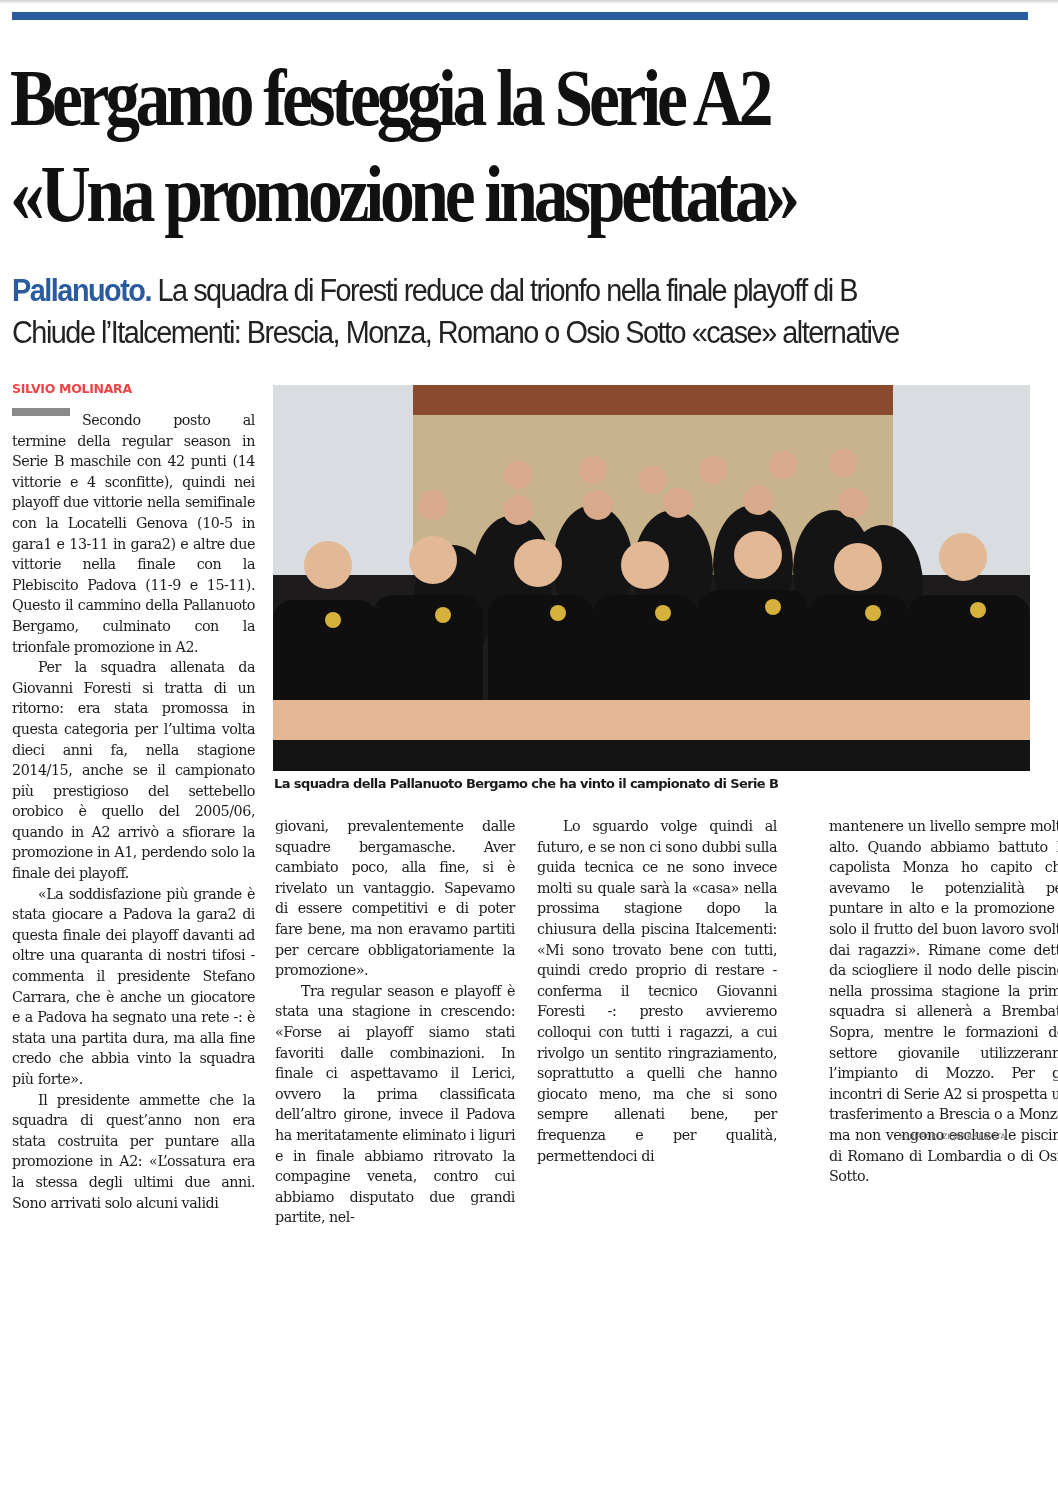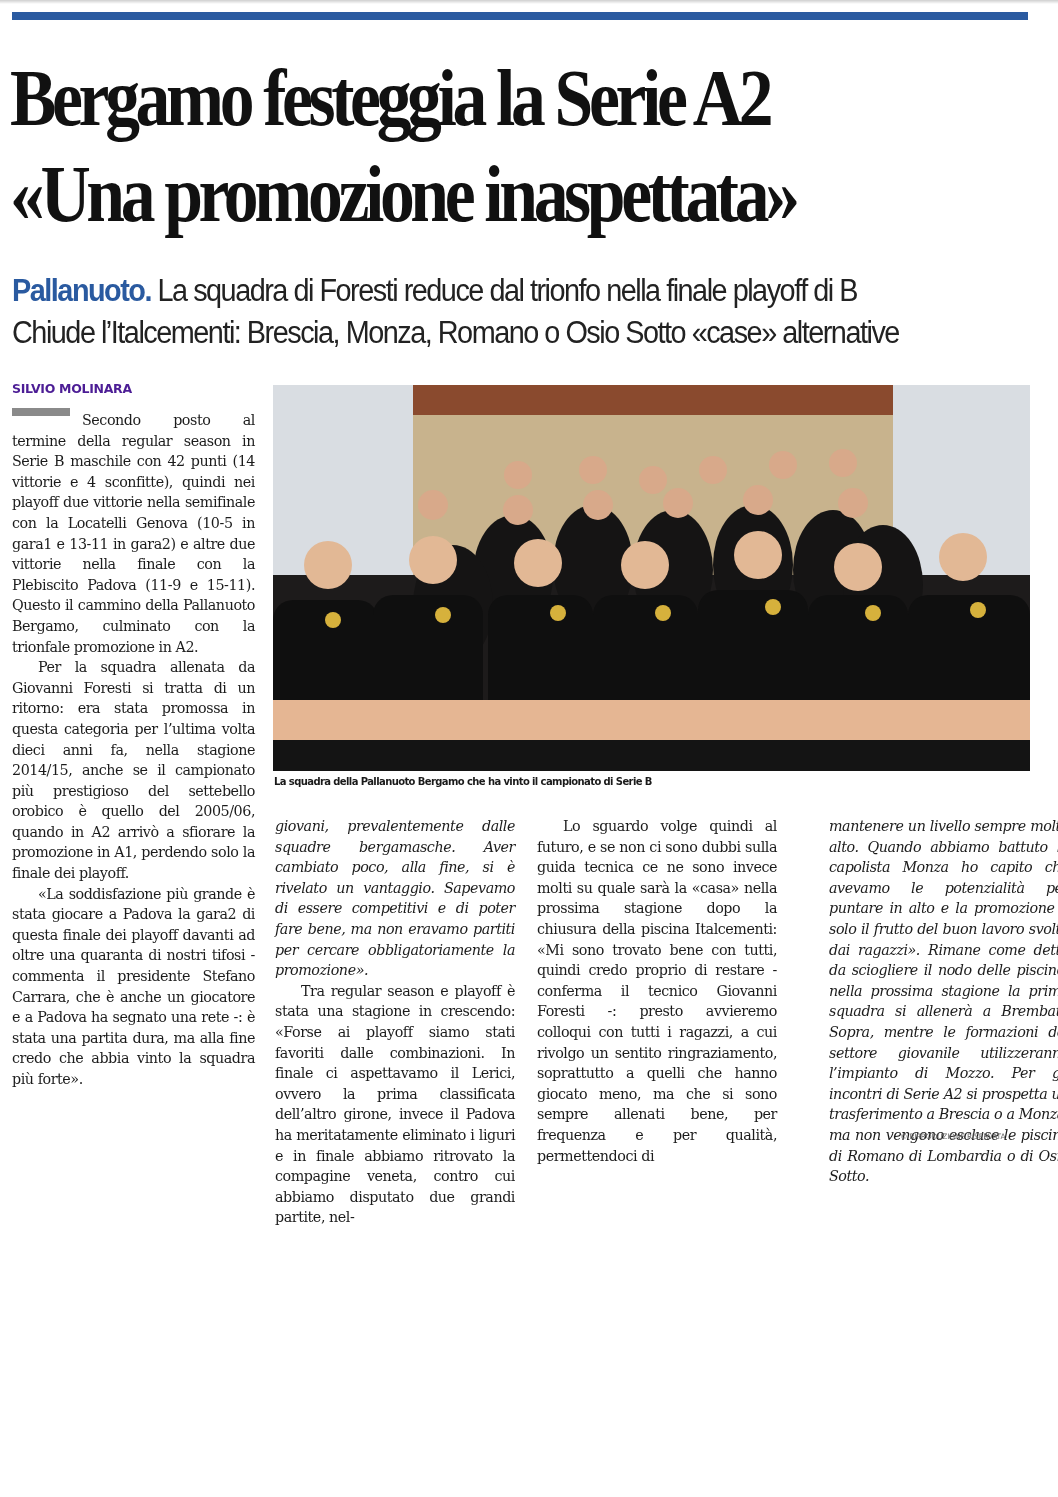--- a/index.html
+++ b/index.html
@@ -11,35 +11,35 @@
       background: linear-gradient(#cfcfcf, #ffffff); }
     .rule { position: absolute; left: 12px; top: 12px; width: 1016px; height: 8px; background: #2a5aa0; }
     .headline { position: absolute; left: 10px; top: 50px; width: 1040px; margin: 0;
       font-family: "Liberation Serif", serif; font-weight: bold; font-size: 80px; line-height: 96px;
       letter-spacing: -5px; transform: scaleX(0.87); transform-origin: left top; white-space: nowrap; color: #111; }
     .subhead { position: absolute; left: 12px; top: 270px; width: 1040px;
       font-family: "Liberation Sans", sans-serif; font-size: 31px; line-height: 42px; color: #222;
       letter-spacing: -1.6px; transform: scaleX(0.93); transform-origin: left top; white-space: nowrap; }
     .kicker { color: #2a5aa0; font-weight: bold; }
     .byline { position: absolute; left: 12px; top: 381px; font-family: "DejaVu Sans", sans-serif;
-      font-weight: bold; font-size: 12.5px; letter-spacing: -0.3px; color: #4c1d95; }
+      font-weight: bold; font-size: 12.5px; letter-spacing: -0.3px; color: #ef4444; }
     .drop-bar { position: absolute; left: 12px; top: 408px; width: 58px; height: 8px; background: #8a8a8a; }
     .col { position: absolute; font-size: 14.3px; line-height: 20.6px; text-align: justify; color: #1c1c1c;
       letter-spacing: -0.45px; }
     .col p { margin: 0; text-indent: 26px; }
     .col p.first { text-indent: 70px; }
-    .col p.noindent { text-indent: 0; font-style: italic; }
+    .col p.noindent { text-indent: 0; }
     .col1 { left: 12px; top: 410px; width: 243px; }
     .col2 { left: 275px; top: 816px; width: 240px; }
     .col3 { left: 537px; top: 816px; width: 240px; }
     .col4 { left: 800px; top: 816px; width: 240px; margin-left: 29px; }
     .photo { position: absolute; left: 273px; top: 385px; width: 757px; height: 386px; overflow: hidden;
       background: linear-gradient(180deg, #b8a07e 0%, #c9b08a 30%, #3a3530 55%, #1e1c1c 100%); }
     .caption { position: absolute; left: 274px; top: 776px; font-family: "DejaVu Sans", sans-serif;
-      font-weight: bold; font-size: 10px; letter-spacing: -0.6px; color: #1a1a1a; text-align: center; }
+      font-weight: bold; font-size: 13px; letter-spacing: -0.6px; color: #1a1a1a; text-align: center; }
     .copyright { position: absolute; left: 900px; top: 1132px; font-family: "DejaVu Sans", sans-serif;
       font-size: 7.5px; color: #666; letter-spacing: -0.2px; }
   </style>
 </head>
 <body>
 
 <div class="top-shadow"></div>
 <div class="rule"></div>
 
 <h1 class="headline">
@@ -52,20 +52,21 @@
   <div>Chiude l’Italcementi: Brescia, Monza, Romano o Osio Sotto «case» alternative</div>
 </div>
 
 <div class="byline">SILVIO MOLINARA</div>
 <div class="drop-bar"></div>
 
 <div class="col col1">
   <p class="first">Secondo posto al termine della regular season in Serie B maschile con 42 punti (14 vittorie e 4 sconfitte), quindi nei playoff due vittorie nella semifinale con la Locatelli Genova (10-5 in gara1 e 13-11 in gara2) e altre due vittorie nella finale con la Plebiscito Padova (11-9 e 15-11). Questo il cammino della Pallanuoto Bergamo, culminato con la trionfale promozione in A2.</p>
   <p>Per la squadra allenata da Giovanni Foresti si tratta di un ritorno: era stata promossa in questa categoria per l’ultima volta dieci anni fa, nella stagione 2014/15, anche se il campionato più prestigioso del settebello orobico è quello del 2005/06, quando in A2 arrivò a sfiorare la promozione in A1, perdendo solo la finale dei playoff.</p>
   <p>«La soddisfazione più grande è stata giocare a Padova la gara2 di questa finale dei playoff davanti ad oltre una quaranta di nostri tifosi - commenta il presidente Stefano Carrara, che è anche un giocatore e a Padova ha segnato una rete -: è stata una partita dura, ma alla fine credo che abbia vinto la squadra più forte».</p>
+  <p>Il presidente ammette che la squadra di quest’anno non era stata costruita per puntare alla promozione in A2: «L’ossatura era la stessa degli ultimi due anni. Sono arrivati solo alcuni validi</p>
 </div>
 
 <div class="photo">
   <svg width="757" height="386" viewBox="0 0 757 386">
     <rect x="0" y="0" width="757" height="386" fill="#c8b38d"></rect>
     <rect x="0" y="0" width="757" height="30" fill="#8a4a2e"></rect>
     <rect x="0" y="0" width="140" height="386" fill="#d9dde2"></rect>
     <rect x="620" y="0" width="137" height="386" fill="#d9dde2"></rect>
     <rect x="0" y="190" width="757" height="196" fill="#1d1b1b"></rect>
     <g fill="#151414">

